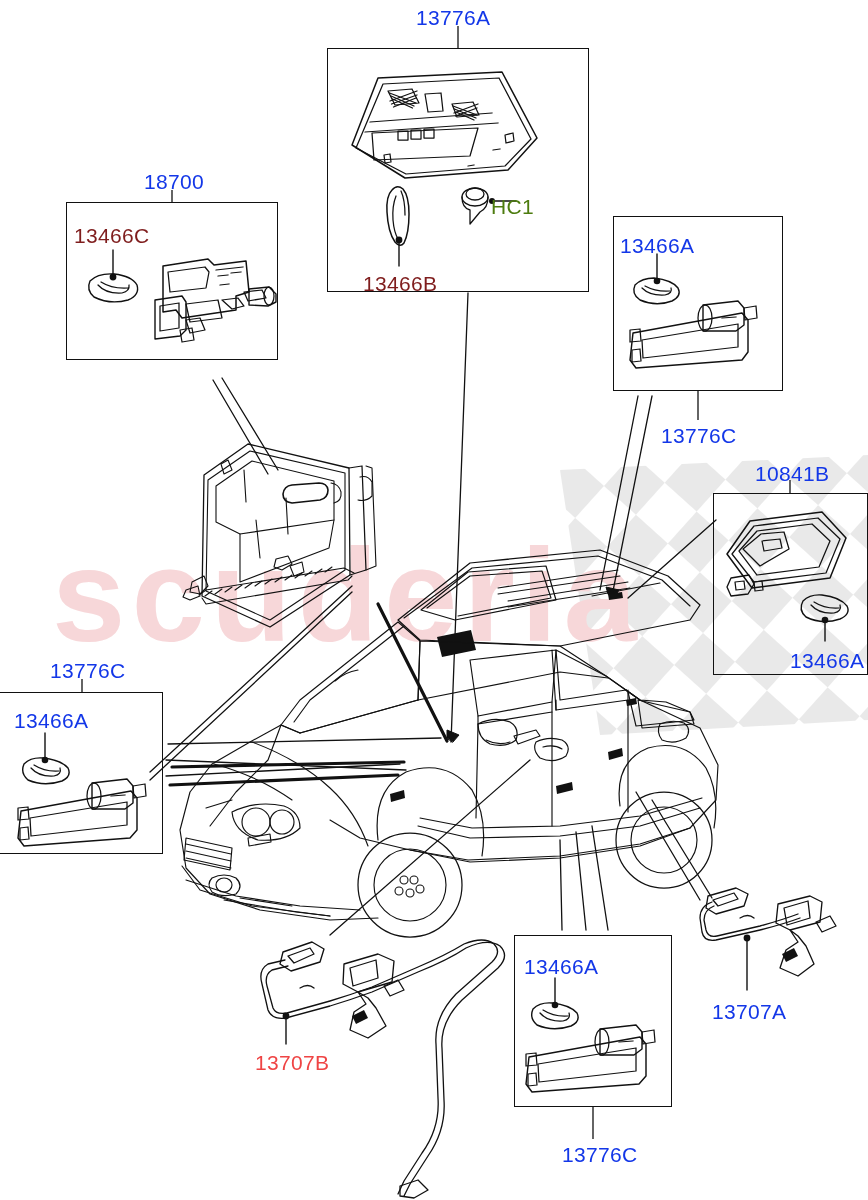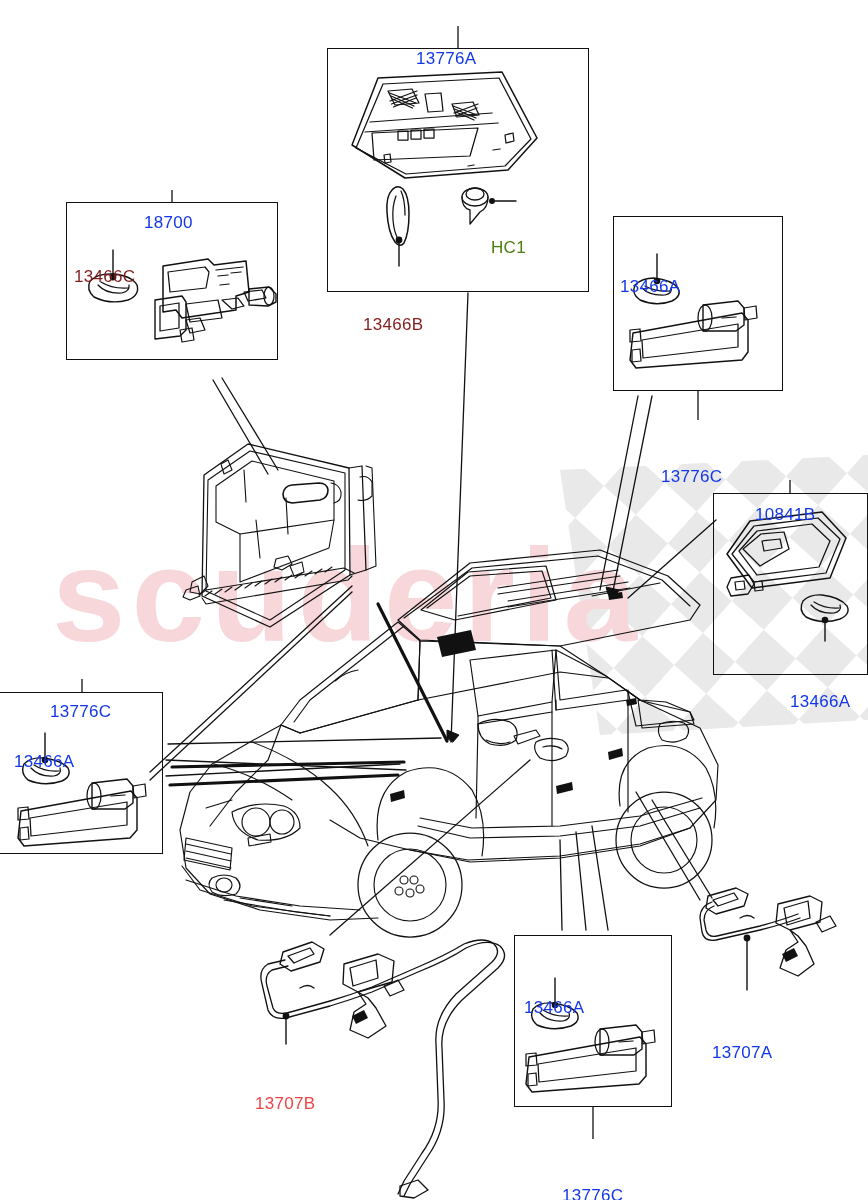--- a/index.html
+++ b/index.html
@@ -44,27 +44,26 @@
     position:absolute;
     border:1.6px solid #111;
     background:transparent;
     box-sizing:border-box;
     z-index:4;
   }
   
   .lbl{
     position:absolute;
     color:#1337e8;
-    font-size:17px;
+    font-size:21px;
     font-weight:400;
     letter-spacing:.3px;
     white-space:nowrap;
     z-index:6;
     font-family:"Liberation Sans", sans-serif;
-    margin-top:43px;
   }
 </style>
 </head>
 <body>
 
 <div id="stage">
 
   <svg class="wm-flag" width="868" height="1200" viewBox="0 0 868 1200">
     <defs>
       <clipPath id="flagClip">

